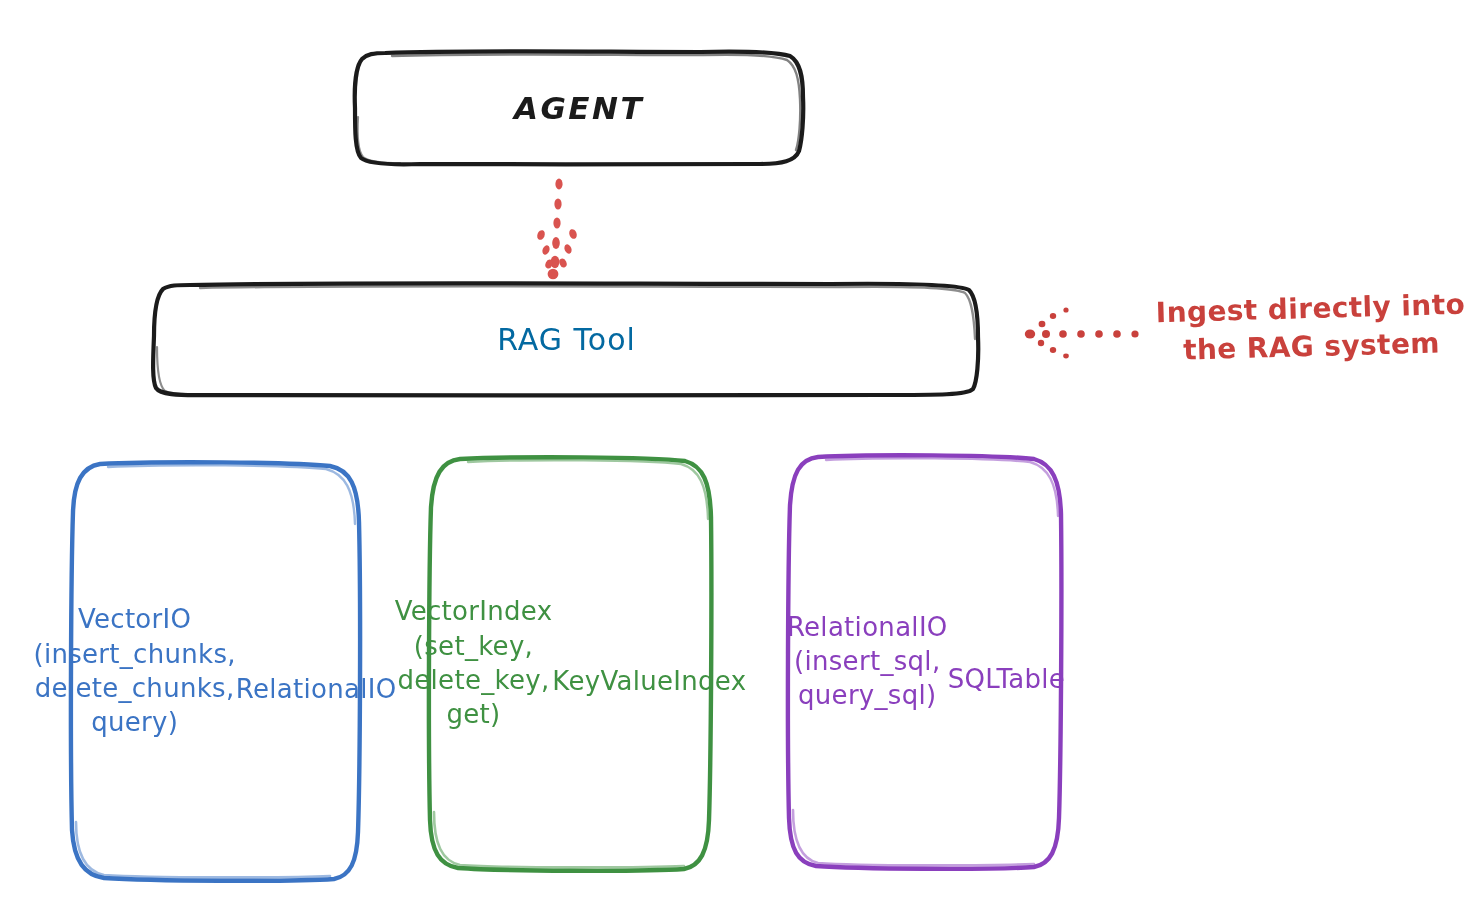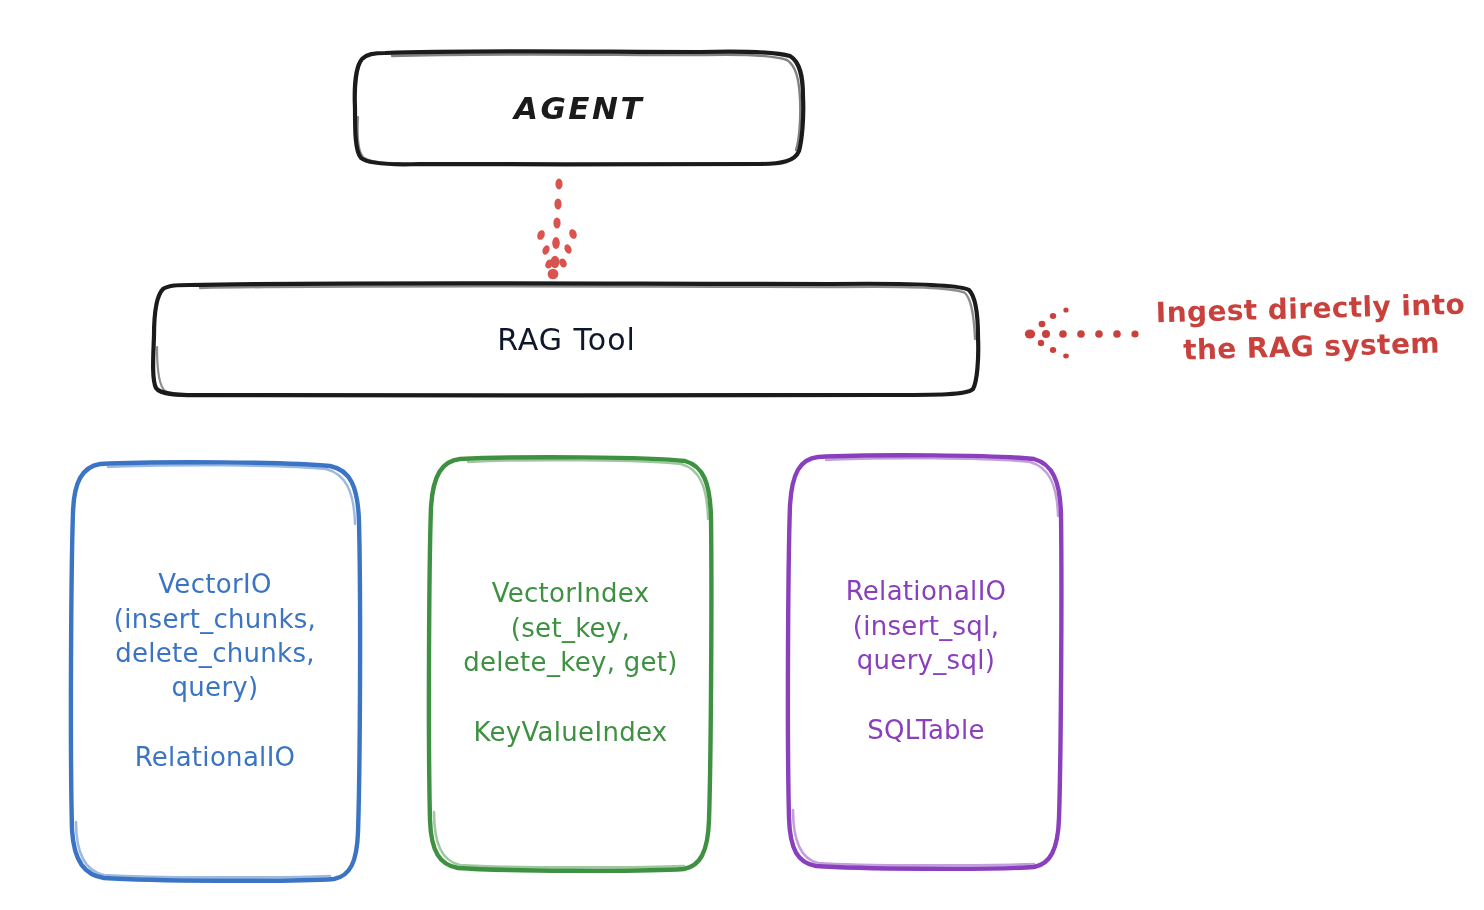--- a/index.html
+++ b/index.html
@@ -51,28 +51,28 @@
   }
   
   #ragtool-label {
     left: 156px;
     top: 272px;
     width: 821px;
     height: 110px;
     font-family: "DejaVu Sans", sans-serif;
     font-size: 30px;
     font-weight: 400;
-    color: #0f172a;
+    color: #0369a1;
     letter-spacing: 1px;
   }
   
   .provider-label {
     position: absolute;
     display: flex;
-    flex-direction: column;
+    flex-direction: row;
     align-items: center;
     justify-content: center;
     text-align: center;
     font-family: "DejaVu Sans", sans-serif;
     font-size: 26px;
     line-height: 1.32;
     font-weight: 400;
     letter-spacing: 0.3px;
     pointer-events: none;
   }

